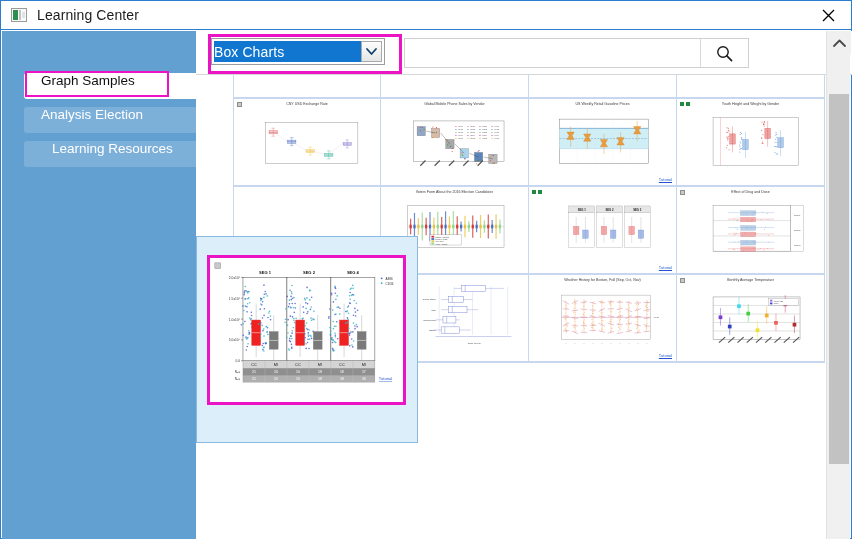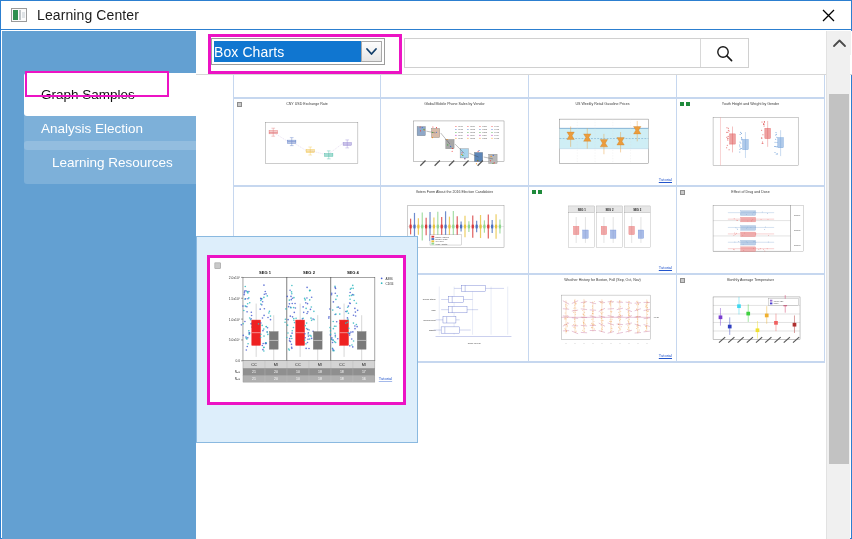--- a/index.html
+++ b/index.html
@@ -46,22 +46,22 @@
   #close-btn svg { display: block; }
 
   
   #sidebar {
     position: absolute; left: 1px; top: 30px;
     width: 194px; height: 508px;
     background: #63a0d2;
   }
   .side-item {
     position: absolute; left: 22px;
-    width: 180px; height: 43px;
-    display: flex; align-items: center;
+    width: 180px; height: 26px;
+    display: flex; 
     padding-left: 17px;
     font-size: 13.5px;
     border-radius: 3px 0 0 3px;
     cursor: default;
   }
   .side-item.active {
     background: #ffffff;
     color: #101010;
     width: 178px;
   }

